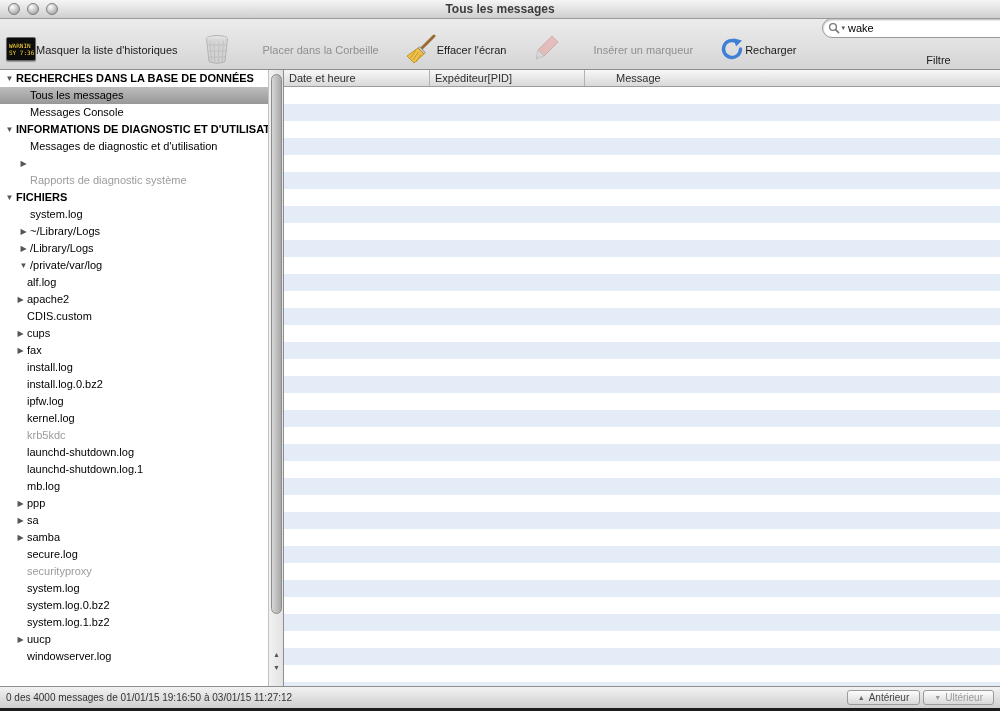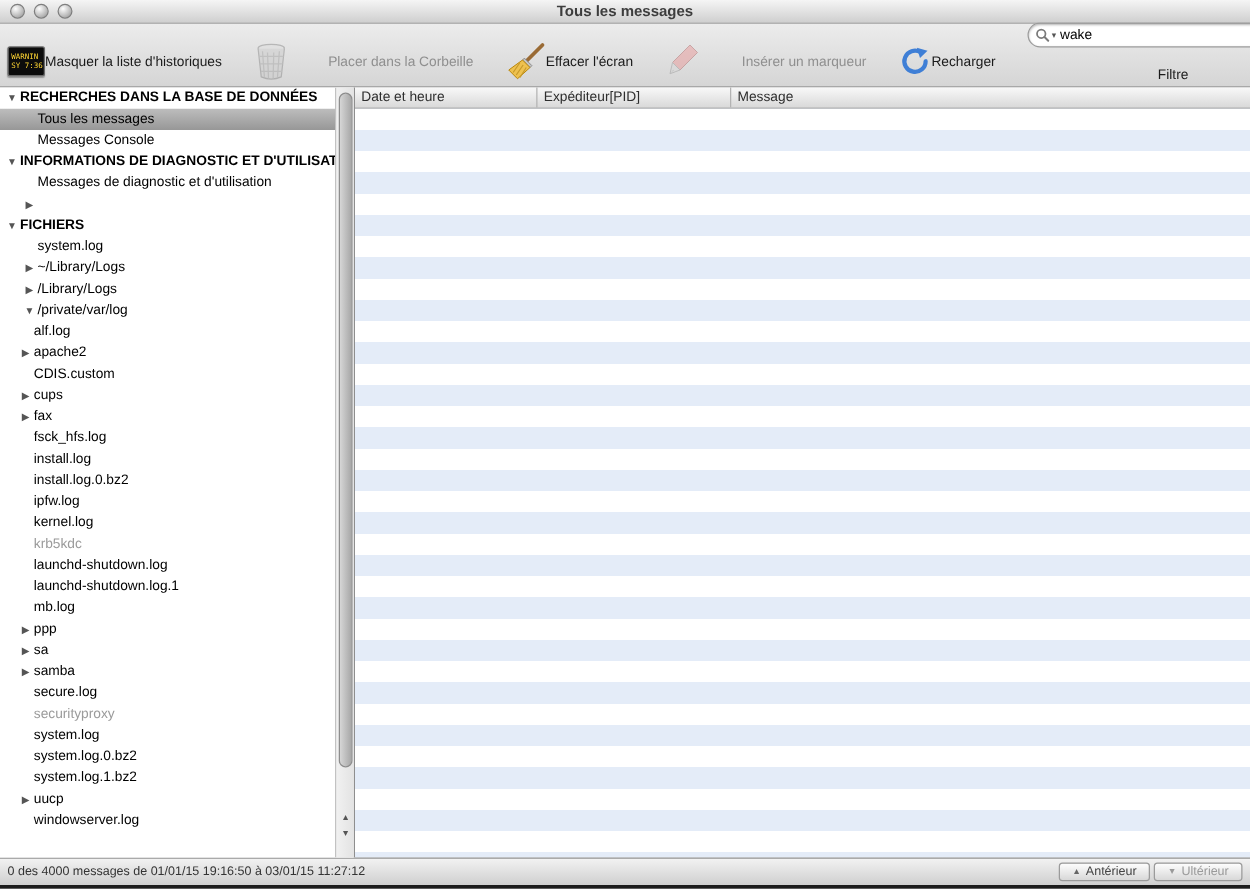--- a/index.html
+++ b/index.html
@@ -71,21 +71,21 @@
   .sb-arrow.up::before { content:"▲"; }
   .sb-arrow.down::before { content:"▼"; }
 
   .table { flex:1 1 auto; display:flex; flex-direction:column; min-width:0; }
   .thead { height:17px; flex:0 0 17px; display:flex;
     background:linear-gradient(#f8f8f8,#d9d9d9); border-bottom:1px solid #9c9c9c;
     font-size:11px; color:#2e2e2e; }
   .th { padding-left:5px; line-height:16px; border-right:1px solid #b3b3b3; overflow:hidden; white-space:nowrap; }
   .th.c-date { width:146px; flex:0 0 146px; }
   .th.c-sender { width:155px; flex:0 0 155px; }
-  .th.c-msg { flex:1 1 auto; border-right:none; }
+  .th.c-msg { flex:1 1 auto; border-right:none;margin-left:26px; }
   .tbody { flex:1 1 auto;
     background:repeating-linear-gradient(to bottom,#ffffff 0px,#ffffff 17px,#e4ecf8 17px,#e4ecf8 34px); }
 
   
   .statusbar { height:22px; flex:0 0 22px; background:linear-gradient(#f2f2f2,#cfcfcf);
     border-top:1px solid #8e8e8e; display:flex; align-items:center; padding:0 6px;
     font-size:10px; color:#333; }
   .nav-buttons { margin-left:auto; display:flex; gap:3px;padding-left:12px; }
   .nav-btn { font-size:10px; height:15px; line-height:13px; padding:0 10px; border-radius:3px;
     background:linear-gradient(#fdfdfd,#d8d8d8); border:1px solid #9b9b9b; color:#444;
@@ -202,20 +202,24 @@
             <span class="tri">▼</span>
             <span class="slabel">INFORMATIONS DE DIAGNOSTIC ET D'UTILISATION</span>
           </div>
           <div class="srow lvl1">
             <span class="tri"></span>
             <span class="slabel">Messages de diagnostic et d'utilisation</span>
           </div>
           <div class="srow lvl1">
             <span class="tri">▶</span>
           </div>
+          <div class="srow lvl1 dimmed">
+            <span class="tri"></span>
+            <span class="slabel">Rapports de diagnostic système</span>
+          </div>
           <div class="srow lvl0 section">
             <span class="tri">▼</span>
             <span class="slabel">FICHIERS</span>
           </div>
           <div class="srow lvl1">
             <span class="tri"></span>
             <span class="slabel">system.log</span>
           </div>
           <div class="srow lvl1">
             <span class="tri">▶</span>
@@ -241,24 +245,20 @@
             <span class="tri"></span>
             <span class="slabel">CDIS.custom</span>
           </div>
           <div class="srow lvl2">
             <span class="tri">▶</span>
             <span class="slabel">cups</span>
           </div>
           <div class="srow lvl2">
             <span class="tri">▶</span>
             <span class="slabel">fax</span>
-          </div>
-          <div class="srow lvl2">
-            <span class="tri"></span>
-            <span class="slabel">fsck_hfs.log</span>
           </div>
           <div class="srow lvl2">
             <span class="tri"></span>
             <span class="slabel">install.log</span>
           </div>
           <div class="srow lvl2">
             <span class="tri"></span>
             <span class="slabel">install.log.0.bz2</span>
           </div>
           <div class="srow lvl2">

